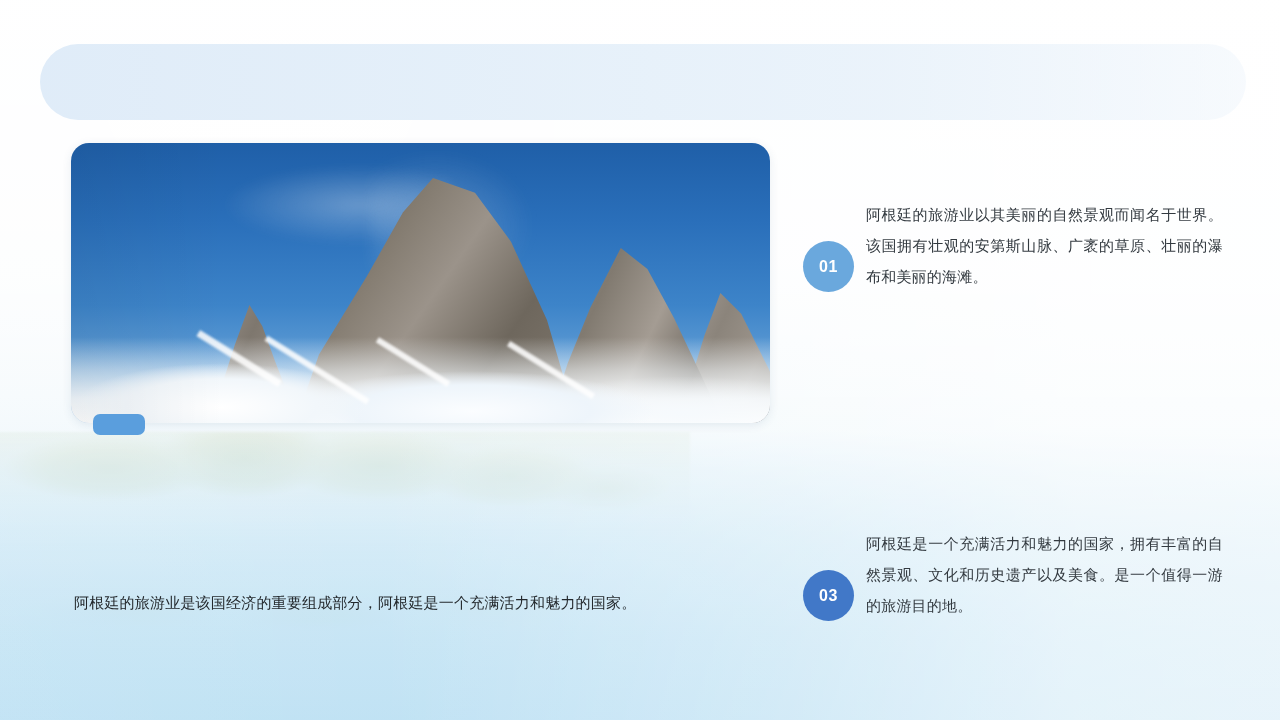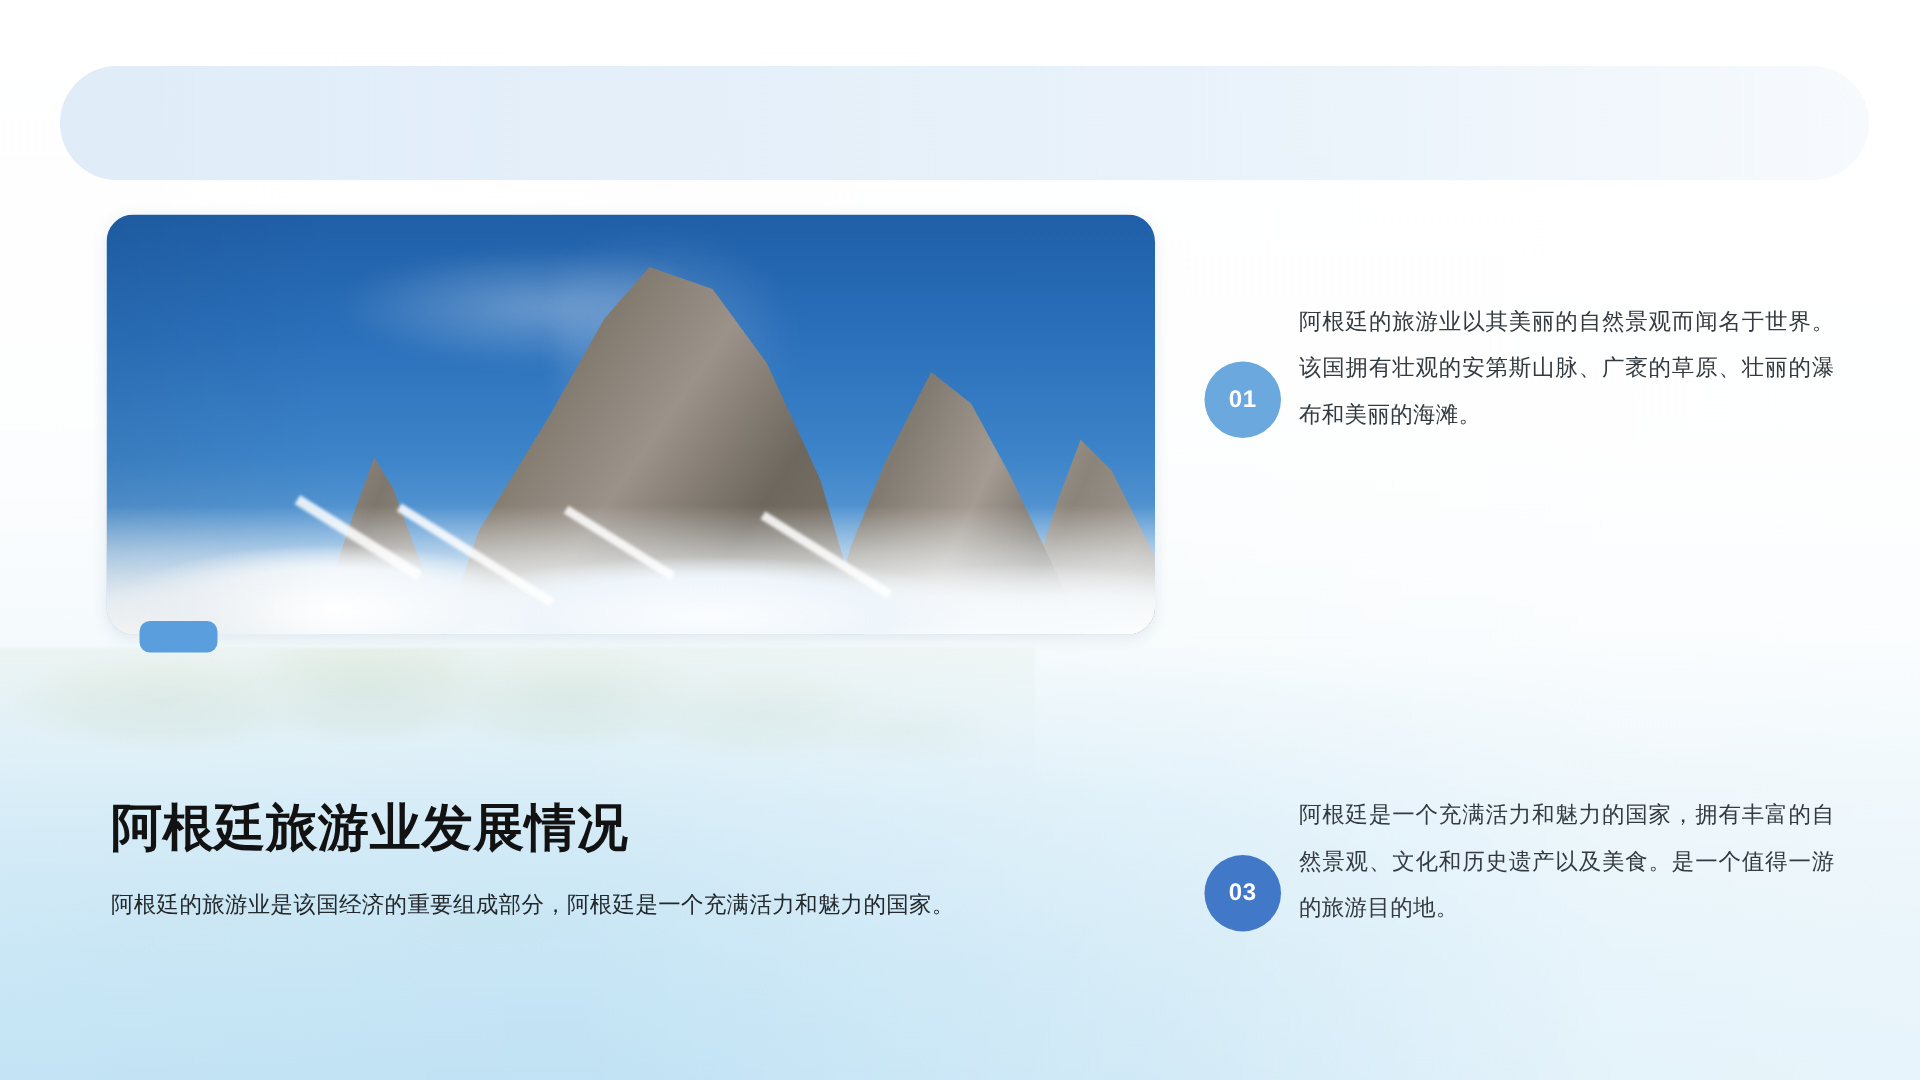--- a/index.html
+++ b/index.html
@@ -306,21 +306,20 @@
       <div class="snow-streak" style="left:120px; top:18px; width:96px; height:7px;"></div>
       <div class="snow-streak" style="left:186px; top:30px; width:120px; height:6px;"></div>
       <div class="snow-streak" style="left:300px; top:22px; width:84px; height:6px;"></div>
       <div class="snow-streak" style="left:430px; top:30px; width:100px; height:6px;"></div>
     </div>
     <div class="photo-shade"></div>
   </div>
 
   <div class="accent-bar"></div>
 
-  <div class="lead-heading">阿根廷旅游业发展情况</div>
   <div class="lead-sub">阿根廷的旅游业是该国经济的重要组成部分，阿根廷是一个充满活力和魅力的国家。</div>
 
   <div class="item item-1">
     <div class="badge" style="background: rgb(106, 168, 221);">01</div>
     <div class="item-text">阿根廷的旅游业以其美丽的自然景观而闻名于世界。该国拥有壮观的安第斯山脉、广袤的草原、壮丽的瀑布和美丽的海滩。</div>
   </div>
 
 
   <div class="item item-3">
     <div class="badge" style="background: rgb(65, 120, 200);">03</div>

